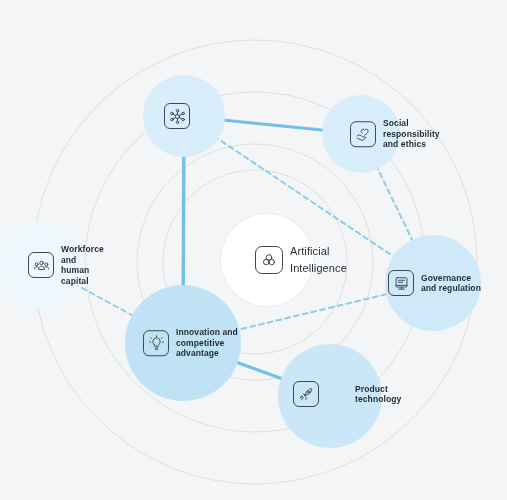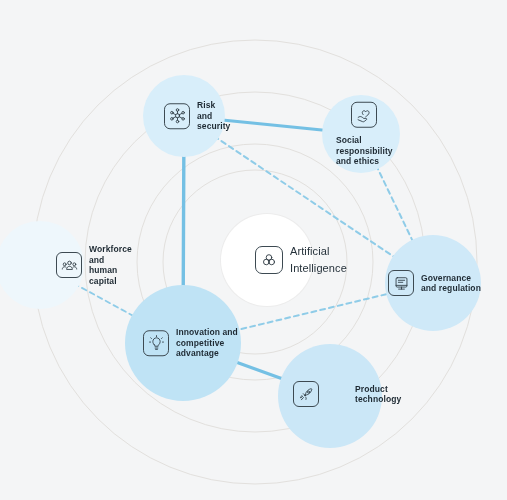--- a/index.html
+++ b/index.html
@@ -99,26 +99,24 @@
               <circle cx="10" cy="10" r="2.4" stroke="#2b3740" stroke-width="1" fill="none" stroke-linecap="round" stroke-linejoin="round"></circle>
               <circle cx="10" cy="3.2" r="1.5" stroke="#2b3740" stroke-width="1" fill="none" stroke-linecap="round" stroke-linejoin="round"></circle>
               <circle cx="10" cy="16.8" r="1.5" stroke="#2b3740" stroke-width="1" fill="none" stroke-linecap="round" stroke-linejoin="round"></circle>
               <circle cx="3.4" cy="6.4" r="1.5" stroke="#2b3740" stroke-width="1" fill="none" stroke-linecap="round" stroke-linejoin="round"></circle>
               <circle cx="16.6" cy="6.4" r="1.5" stroke="#2b3740" stroke-width="1" fill="none" stroke-linecap="round" stroke-linejoin="round"></circle>
               <circle cx="3.4" cy="13.6" r="1.5" stroke="#2b3740" stroke-width="1" fill="none" stroke-linecap="round" stroke-linejoin="round"></circle>
               <circle cx="16.6" cy="13.6" r="1.5" stroke="#2b3740" stroke-width="1" fill="none" stroke-linecap="round" stroke-linejoin="round"></circle>
               <path d="M10 4.7v2.9M10 12.4v2.9M4.7 7.2l3.2 1.6M12.1 11.2l3.2 1.6M4.7 12.8l3.2-1.6M12.1 8.8l3.2-1.6" stroke="#2b3740" stroke-width="1" fill="none" stroke-linecap="round" stroke-linejoin="round"></path>
             </svg>
           </span>
-          <span class="node-label">Risk and
-security</span>
         </div>
       </div>
       <div class="node" style="left: 322px; top: 95px; width: 78px; height: 78px; background: rgb(216, 238, 250);">
-        <div class="node-inner" style="left: 14px; top: 50%; transform: translateY(calc(-50% + 0px)); flex-direction: column;">
+        <div class="node-inner" style="left: 28px; top: 50%; transform: translateY(calc(-50% + 0px));">
           <span class="node-icon">
             <svg width="17" height="17" viewBox="0 0 20 20">
               <path d="M2.5 12.5c1.6-1.3 3.4-1.3 5 0l1.6 1.2h2.6c.8 0 1.3.9.7 1.4l-2.6 2.1c-.6.5-1.4.6-2.1.3l-5.2-2.2" stroke="#2b3740" stroke-width="1" fill="none" stroke-linecap="round" stroke-linejoin="round"></path>
               <path d="M11.4 11.8c1.7-1.4 4-2.8 4-4.9 0-1.3-1-2.2-2.1-2.2-.8 0-1.5.4-1.9 1.1-.4-.7-1.1-1.1-1.9-1.1-1.1 0-2.1.9-2.1 2.2 0 .9.4 1.7 1 2.4" stroke="#2b3740" stroke-width="1" fill="none" stroke-linecap="round" stroke-linejoin="round"></path>
             </svg>
           </span>
           <span class="node-label">Social
 responsibility
 and ethics</span>
         </div>
@@ -159,21 +157,21 @@
               <path d="M8.4 16.2h3.2M8.9 17.8h2.2" stroke="#2b3740" stroke-width="1" fill="none" stroke-linecap="round" stroke-linejoin="round"></path>
               <path d="M10 1.6v1.2M3.2 4.2l.9.8M16.8 4.2l-.9.8M1.8 9.2H3M17 9.2h1.2" stroke="#2b3740" stroke-width="1" fill="none" stroke-linecap="round" stroke-linejoin="round"></path>
             </svg>
           </span>
           <span class="node-label">Innovation and
 competitive
 advantage</span>
         </div>
       </div>
       <div class="node" style="left: -4px; top: 221px; width: 88px; height: 88px; background: rgb(238, 247, 252);">
-        <div class="node-inner" style="left: 32px; top: 50%; transform: translateY(calc(-50% + 0px)); margin-left: 28px;">
+        <div class="node-inner" style="left: 32px; top: 50%; transform: translateY(calc(-50% + 0px));">
           <span class="node-icon">
             <svg width="17" height="17" viewBox="0 0 20 20">
               <circle cx="10" cy="7" r="2.1" stroke="#2b3740" stroke-width="1" fill="none" stroke-linecap="round" stroke-linejoin="round"></circle>
               <path d="M6.6 14.2c0-1.9 1.5-3.2 3.4-3.2s3.4 1.3 3.4 3.2z" stroke="#2b3740" stroke-width="1" fill="none" stroke-linecap="round" stroke-linejoin="round"></path>
               <circle cx="4.3" cy="8.6" r="1.7" stroke="#2b3740" stroke-width="1" fill="none" stroke-linecap="round" stroke-linejoin="round"></circle>
               <path d="M1.5 14.2c0-1.6 1.2-2.7 2.8-2.7.6 0 1.1.15 1.5.4" stroke="#2b3740" stroke-width="1" fill="none" stroke-linecap="round" stroke-linejoin="round"></path>
               <circle cx="15.7" cy="8.6" r="1.7" stroke="#2b3740" stroke-width="1" fill="none" stroke-linecap="round" stroke-linejoin="round"></circle>
               <path d="M18.5 14.2c0-1.6-1.2-2.7-2.8-2.7-.6 0-1.1.15-1.5.4" stroke="#2b3740" stroke-width="1" fill="none" stroke-linecap="round" stroke-linejoin="round"></path>
             </svg>
           </span>

